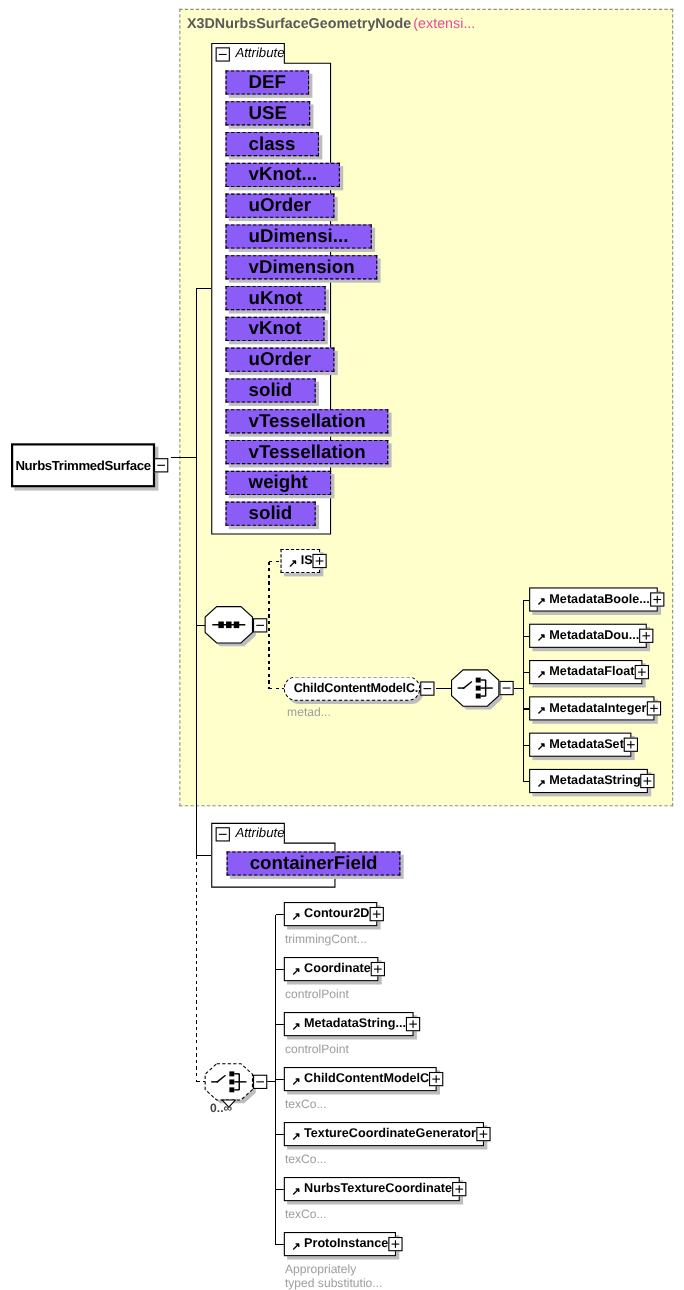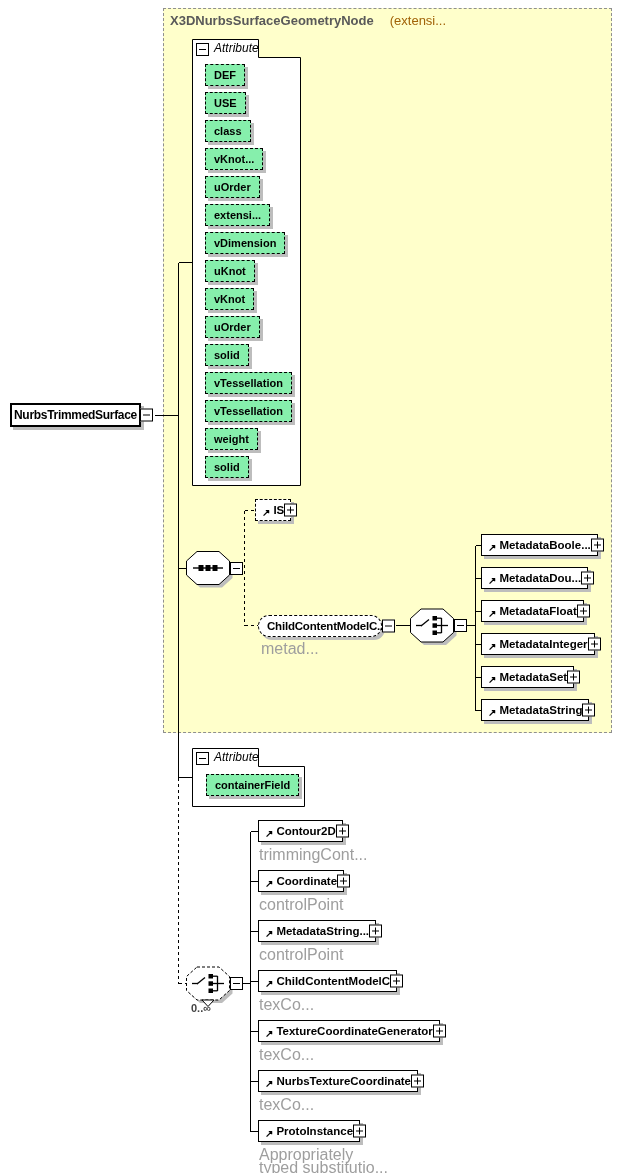--- a/index.html
+++ b/index.html
@@ -3,42 +3,42 @@
 <meta charset="utf-8">
 <style>
   html,body{margin:0;padding:0;background:#fff;}
   #canvas{position:relative;width:622px;height:1173px;background:#fff;overflow:hidden;
           font-family:"Liberation Sans",sans-serif;}
   .yellowbox{position:absolute;left:163px;top:8px;width:449px;height:725px;
              background:#FFFFCB;border:1px dashed #8f8f8f;box-sizing:border-box;}
   #wires{position:absolute;left:0;top:0;pointer-events:none;}
   .title{position:absolute;left:170px;top:13px;font-size:13px;white-space:nowrap;color:#595959;}
   .title .t-name{font-weight:bold;}
-  .title .t-suffix{color:#a16207;margin-left:16px;font-weight:normal;}
+  .title .t-suffix{color:#ec4899;margin-left:2px;font-weight:normal;}
   .box{position:absolute;display:flex;align-items:center;height:22px;box-sizing:border-box;
        background:#fff;border:1px solid #000;padding:0 6px;white-space:nowrap;
        font-weight:bold;font-size:11.5px;color:#000;box-shadow:3px 3px 0 #bdbdbd;}
   .box .arrow{font-size:10px;line-height:10px;margin-right:3px;position:relative;top:3px;font-weight:bold;}
   .box.dashedb{border:1px dashed #000;}
   .box.rounded{border-radius:11px;padding:0 8px;}
-  .box.root{left:10px;top:403px;width:131px;height:24px;border-width:2px;
+  .box.root{left:10px;top:403px;width:131px;height:40px;border-width:2px;
             font-size:12px;letter-spacing:-0.3px;justify-content:flex-end;padding:0 2px;}
   .attr-item{position:absolute;display:flex;align-items:center;height:22px;box-sizing:border-box;
-             background:#86efac;border:1px dashed #000;padding:0 8px;white-space:nowrap;
-             font-weight:bold;font-size:11px;color:#000;box-shadow:3px 3px 0 #bdbdbd;left:205px;}
+             background:#8b5cf6;border:1px dashed #000;padding:0 20px;white-space:nowrap;
+             font-weight:bold;font-size:17px;color:#000;box-shadow:3px 3px 0 #bdbdbd;left:205px;}
   .expand{position:absolute;width:13px;height:13px;box-sizing:border-box;background:#fff;
           border:1px solid #000;}
   .expand.inbox{top:50%;transform:translateY(-50%);}
   .expand.straddle{right:-7px;}
   .expand.outside{right:-14px;}
   .expand::before{content:"";position:absolute;left:2px;right:2px;top:50%;margin-top:-0.5px;height:1px;background:#000;}
   .expand.plus::after{content:"";position:absolute;top:2px;bottom:2px;left:50%;margin-left:-0.5px;width:1px;background:#000;}
   .tab-minus{position:absolute;}
   .tab-label{position:absolute;font-style:italic;font-size:12px;color:#000;white-space:nowrap;}
-  .annot{position:absolute;color:#9e9e9e;font-size:16px;line-height:13px;white-space:pre-line;}
+  .annot{position:absolute;color:#9e9e9e;font-size:11px;line-height:13px;white-space:pre-line;}
   .occurrence{position:absolute;left:191px;top:1002px;color:#444;font-size:11px;font-weight:bold;}
 </style>
 </head>
 <body>
 
 <div id="canvas">
 
   <div class="yellowbox"></div>
 
   <svg id="wires" width="622" height="1173" viewBox="0 0 622 1173">
@@ -136,21 +136,21 @@
   <div class="attr-item" style="top:120px">
       <span>class</span>
     </div>
   <div class="attr-item" style="top:148px">
       <span>vKnot...</span>
     </div>
   <div class="attr-item" style="top:176px">
       <span>uOrder</span>
     </div>
   <div class="attr-item" style="top:204px">
-      <span>extensi...</span>
+      <span>uDimensi...</span>
     </div>
   <div class="attr-item" style="top:232px">
       <span>vDimension</span>
     </div>
   <div class="attr-item" style="top:260px">
       <span>uKnot</span>
     </div>
   <div class="attr-item" style="top:288px">
       <span>vKnot</span>
     </div>

